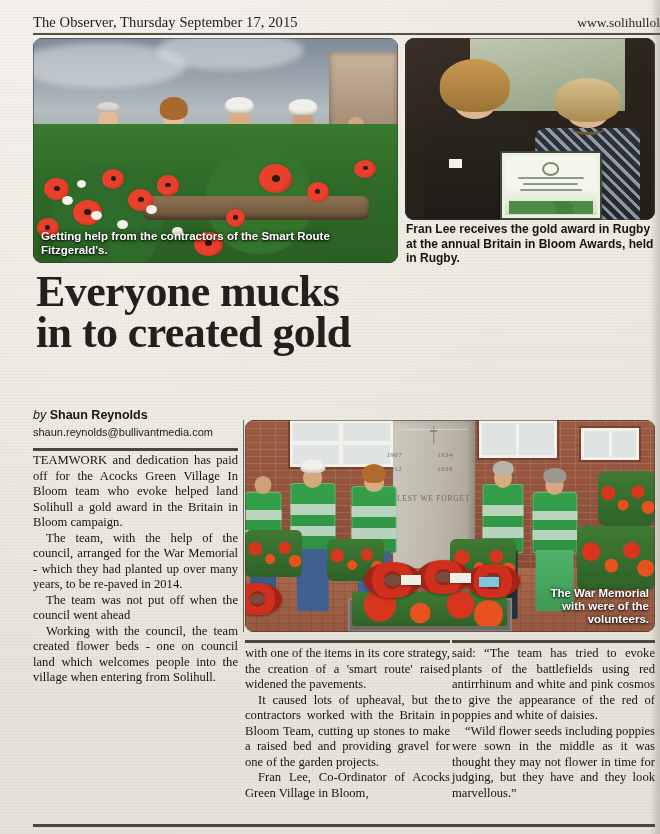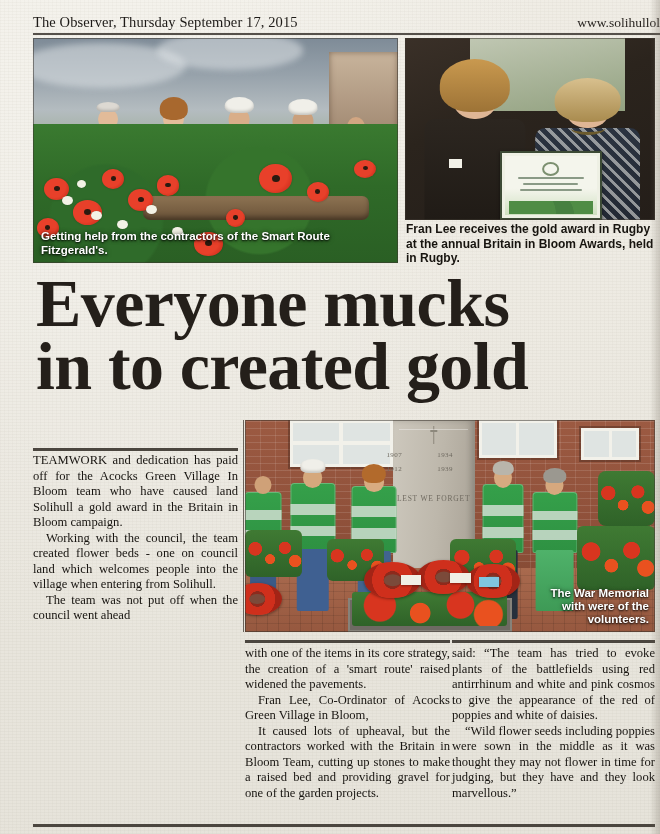--- a/index.html
+++ b/index.html
@@ -31,21 +31,21 @@
     letter-spacing:.1px;white-space:nowrap;
   }
   .mast-right{
     position:absolute;right:0;top:1px;font-size:13.5px;color:#2a2622;
     white-space:nowrap;
   }
   .mast-rule{position:absolute;left:33px;right:0;top:33px;height:2px;background:#4a4views;}
   .mast-rule{background:#55504a;}
 
   
-  .photo{position:absolute;overflow:hidden;background:#6d28d9;}
+  .photo{position:absolute;overflow:hidden;background:#6d28d9;border-radius:9px;}
   .photo .frame{position:absolute;inset:0;box-shadow:inset 0 0 0 1px rgba(60,55,48,.55);}
 
   
   #photo-contractors{left:33px;top:38px;width:365px;height:225px;}
   .p1-sky{position:absolute;left:0;top:0;width:100%;height:47%;
     background:linear-gradient(180deg,#7e8b97 0%,#97a2ab 35%,#b4bcc0 68%,#9fae9a 100%);}
   .p1-cloud{position:absolute;border-radius:50%;background:rgba(230,233,236,.5);filter:blur(3px);}
   .p1-bld{position:absolute;right:0;top:6%;width:19%;height:42%;
     background:linear-gradient(180deg,#c8b49c,#9c836c);box-shadow:inset 0 0 6px rgba(60,40,25,.5);}
   .p1-veg{position:absolute;left:0;top:38%;width:100%;height:62%;
@@ -150,21 +150,21 @@
   .caption-block{
     position:absolute;left:406px;top:222px;width:250px;
     font-family:"Liberation Sans",sans-serif;font-weight:bold;font-size:12px;
     line-height:1.22;color:#17140f;
   }
 
   
   .headline{
     position:absolute;left:36px;top:272px;width:612px;
     font-family:"Liberation Serif",serif;font-weight:bold;
-    font-size:68px;line-height:.93;color:#241f1a;letter-spacing:-.6px;
+    font-size:44px;line-height:.93;color:#241f1a;letter-spacing:-.6px;
   }
   .headline .l2{display:block;}
 
   
   .byline{position:absolute;left:33px;top:408px;width:205px;
     font-family:"Liberation Sans",sans-serif;color:#17140f;}
   .byline .b1{font-size:12.5px;line-height:1.25;}
   .byline .b1 em{font-style:italic;font-weight:normal;}
   .byline .b1 b{font-weight:bold;}
   .byline .b2{font-size:11px;line-height:1.3;margin-top:1px;color:#1d1a15;}
@@ -298,20 +298,27 @@
     <div class="frame"></div>
   </div>
 
   <div class="caption-block">Fran Lee receives the gold award in Rugby at the annual Britain in Bloom Awards, held in Rugby.</div>
 
   <div class="headline">
     <span class="l1">Everyone mucks</span>
     <span class="l2">in to created gold</span>
   </div>
 
+  <div class="byline">
+    <div class="b1">
+      <em>by</em>
+      <b>Shaun Reynolds</b>
+    </div>
+    <div class="b2">shaun.reynolds@bullivantmedia.com</div>
+  </div>
 
   <div class="rule thick" style="left:33px;top:448px;width:205px;"></div>
   <div class="rule thick" style="left:245px;top:640px;width:205px;"></div>
   <div class="rule thick" style="left:452px;top:640px;width:203px;"></div>
   <div class="rule thin" style="left:243px;top:420px;width:1px;height:212px;"></div>
 
   <div class="photo" id="photo-memorial">
     <div class="p3-brick"></div>
 
     <div class="p3-win" style="left:11%;top:0;width:25%;height:22%;">
@@ -383,29 +390,30 @@
     <div class="wreath" style="left:-3%;bottom:8%;width:12%;height:15%;"></div>
     <div class="p3-card" style="left:38%;bottom:22%;width:5%;height:5%;"></div>
     <div class="p3-card" style="left:50%;bottom:23%;width:5%;height:5%;"></div>
     <div class="p3-card" style="left:57%;bottom:21%;width:5%;height:5%;background:#7fc6e0;"></div>
 
     <div class="photo-caption-overlay">The War Memorial with were of the volunteers.</div>
     <div class="frame"></div>
   </div>
 
   <div class="col" id="col-1">
-    <p class="first">TEAMWORK and dedication has paid off for the Acocks Green Village In Bloom team who have caused land Solihull a gold award in the Britain in Bloom campaign.</p>
+    <p class="first">TEAMWORK and dedication has paid off for the Acocks Green Village In Bloom team who evoke helped land Solihull a gold award in the Britain in Bloom campaign.</p>
+    <p>The team, with the help of the council, arranged for the War Memorial - which they had planted up over many years, to be re-paved in 2014.</p>
+    <p>The team was not put off when the council went ahead</p>
     <p>Working with the council, the team created flower beds - one on council land which welcomes people into the village when entering from Solihull.</p>
-    <p>The team was not put off when the council went ahead</p>
   </div>
 
   <div class="col" id="col-2">
     <p class="first">with one of the items in its core strategy, the creation of a 'smart route' raised widened the pavements.</p>
+    <p>It caused lots of upheaval, but the contractors worked with the Britain in Bloom Team, cutting up stones to make a raised bed and providing gravel for one of the garden projects.</p>
     <p>Fran Lee, Co-Ordinator of Acocks Green Village in Bloom,</p>
-    <p>It caused lots of upheaval, but the contractors worked with the Britain in Bloom Team, cutting up stones to make a raised bed and providing gravel for one of the garden projects.</p>
   </div>
 
   <div class="col" id="col-3">
     <p class="first">said: “The team has tried to evoke plants of the battlefields using red antirrhinum and white and pink cosmos to give the appearance of the red of poppies and white of daisies.</p>
     <p>“Wild flower seeds including poppies were sown in the middle as it was thought they may not flower in time for judging, but they have and they look marvellous.”</p>
   </div>
 
   <div class="bottom-rule"></div>
   <div class="edge-shadow"></div>
 </div>

